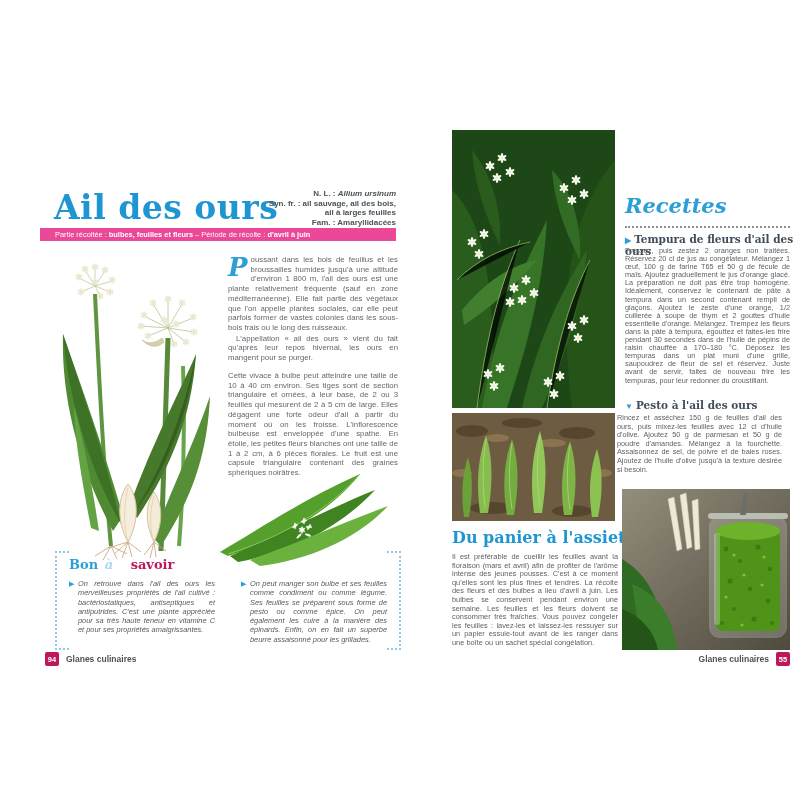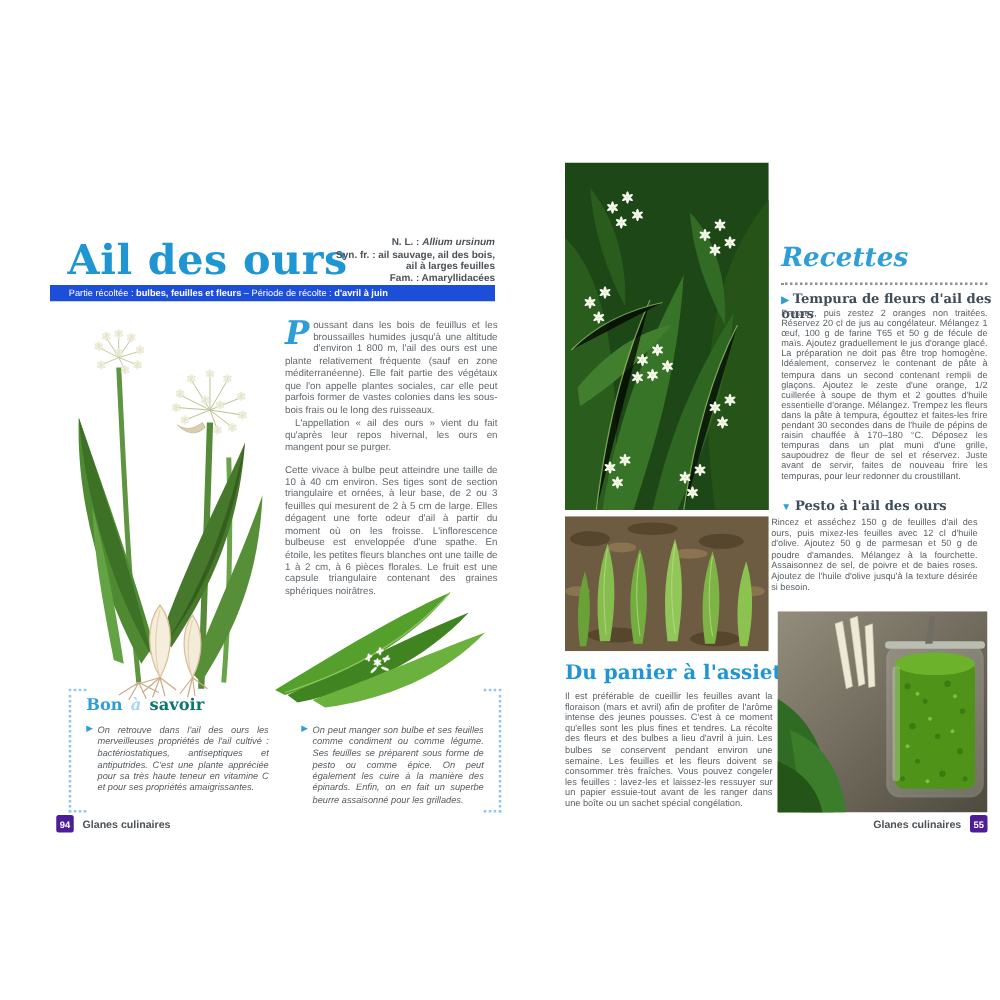--- a/index.html
+++ b/index.html
@@ -6,21 +6,21 @@
   #page{position:relative;width:800px;height:800px;background:#ffffff;overflow:hidden;
         font-family:"Liberation Sans",sans-serif;color:#63686c;border-radius:14px;}
   .abs{position:absolute;}
 
   
   .main-title{left:54px;top:188px;font-family:"DejaVu Serif",serif;font-weight:bold;
               font-size:33px;color:#1f96d2;letter-spacing:.5px;}
   .taxo{left:200px;top:189px;width:196px;text-align:right;font-size:8px;font-weight:bold;
         color:#4d5256;line-height:9.6px;}
   .taxo .lat{font-style:italic;text-align:right;}
-  .banner{left:40px;top:228px;width:341px;height:13px;background:#1d4ed8;color:#ffffff;
+  .banner{left:40px;top:228px;width:341px;height:13px;background:#ec4899;color:#ffffff;
           font-size:7.4px;line-height:13px;padding-left:15px;white-space:nowrap;}
   .banner b{font-weight:bold;}
 
   .intro{left:228px;top:255px;width:170px;font-size:7.8px;line-height:9.7px;text-align:justify;}
   .dropcap{float:left;font-family:"DejaVu Serif",serif;font-style:italic;font-weight:bold;
            font-size:26px;line-height:22px;color:#2e9fd6;margin:1px 3px 0 0;}
   .intro .p2{text-indent:8px;margin-top:1px;}
 
   .h-blue{font-family:"DejaVu Serif",serif;font-weight:bold;color:#1f96d2;font-size:16px;}
   .sec1-title{left:228px;top:346px;}
@@ -29,30 +29,30 @@
   .tipbox{left:55px;top:551px;width:342px;height:99px;
           border-left:2px dotted #8fc8e6;border-right:2px dotted #8fc8e6;}
   .tipbox:before,.tipbox:after{content:"";position:absolute;left:-2px;width:14px;height:0;
           border-top:2px dotted #8fc8e6;}
   .tipbox:before{top:0;} .tipbox:after{bottom:0;}
   .tip-corner{position:absolute;right:-2px;width:14px;height:0;border-top:2px dotted #8fc8e6;}
   .tip-corner.tc-t{top:0;} .tip-corner.tc-b{bottom:0;}
   .tip-title{position:absolute;left:12px;top:6px;font-family:"DejaVu Serif",serif;
              font-weight:bold;font-size:13px;}
   .tip-title .w1{color:#2e9fd6;} .tip-title .w2{color:#a9d6ee;font-style:italic;padding:0 2px;}
-  .tip-title .w3{color:#0f766e;}
+  .tip-title .w3{color:#be185d;margin-left:11px;}
   .tip-cols{position:absolute;left:12px;top:28px;width:318px;display:flex;gap:26px;}
   .tip-item{flex:1;font-style:italic;font-size:7.4px;line-height:9.3px;color:#565b5f;
             text-align:justify;position:relative;padding-left:9px;}
   .tip-item .arrow{position:absolute;left:0;top:0;color:#2e9fd6;font-style:normal;font-size:7px;}
 
   .footer-left{left:45px;top:652px;display:flex;align-items:center;gap:7px;}
   .footer-right{left:620px;top:652px;width:170px;display:flex;align-items:center;
                 justify-content:flex-end;gap:7px;}
-  .pagenum{width:14px;height:14px;background:#4c1d95;border-radius:2px;color:#fff;
+  .pagenum{width:14px;height:14px;background:#be185d;border-radius:2px;color:#fff;
            font-size:7.5px;font-weight:bold;display:flex;align-items:center;justify-content:center;}
   .footer-label{font-size:8.5px;font-weight:bold;color:#4d5256;}
 
   
   .photo{display:block;}
   .recettes-title{left:625px;top:193px;font-family:"DejaVu Serif",serif;font-style:italic;
                   font-weight:bold;font-size:21px;color:#2e9fd6;}
   .dotted-rule{left:625px;top:226px;width:165px;height:0;border-top:2px dotted #8a9096;}
   .recipe-title{font-family:"DejaVu Serif",serif;font-weight:bold;font-size:10.5px;color:#3f4d5a;}
   .recipe-title .tri{color:#2e9fd6;font-size:8px;margin-right:3px;font-family:"Liberation Sans",sans-serif;}

